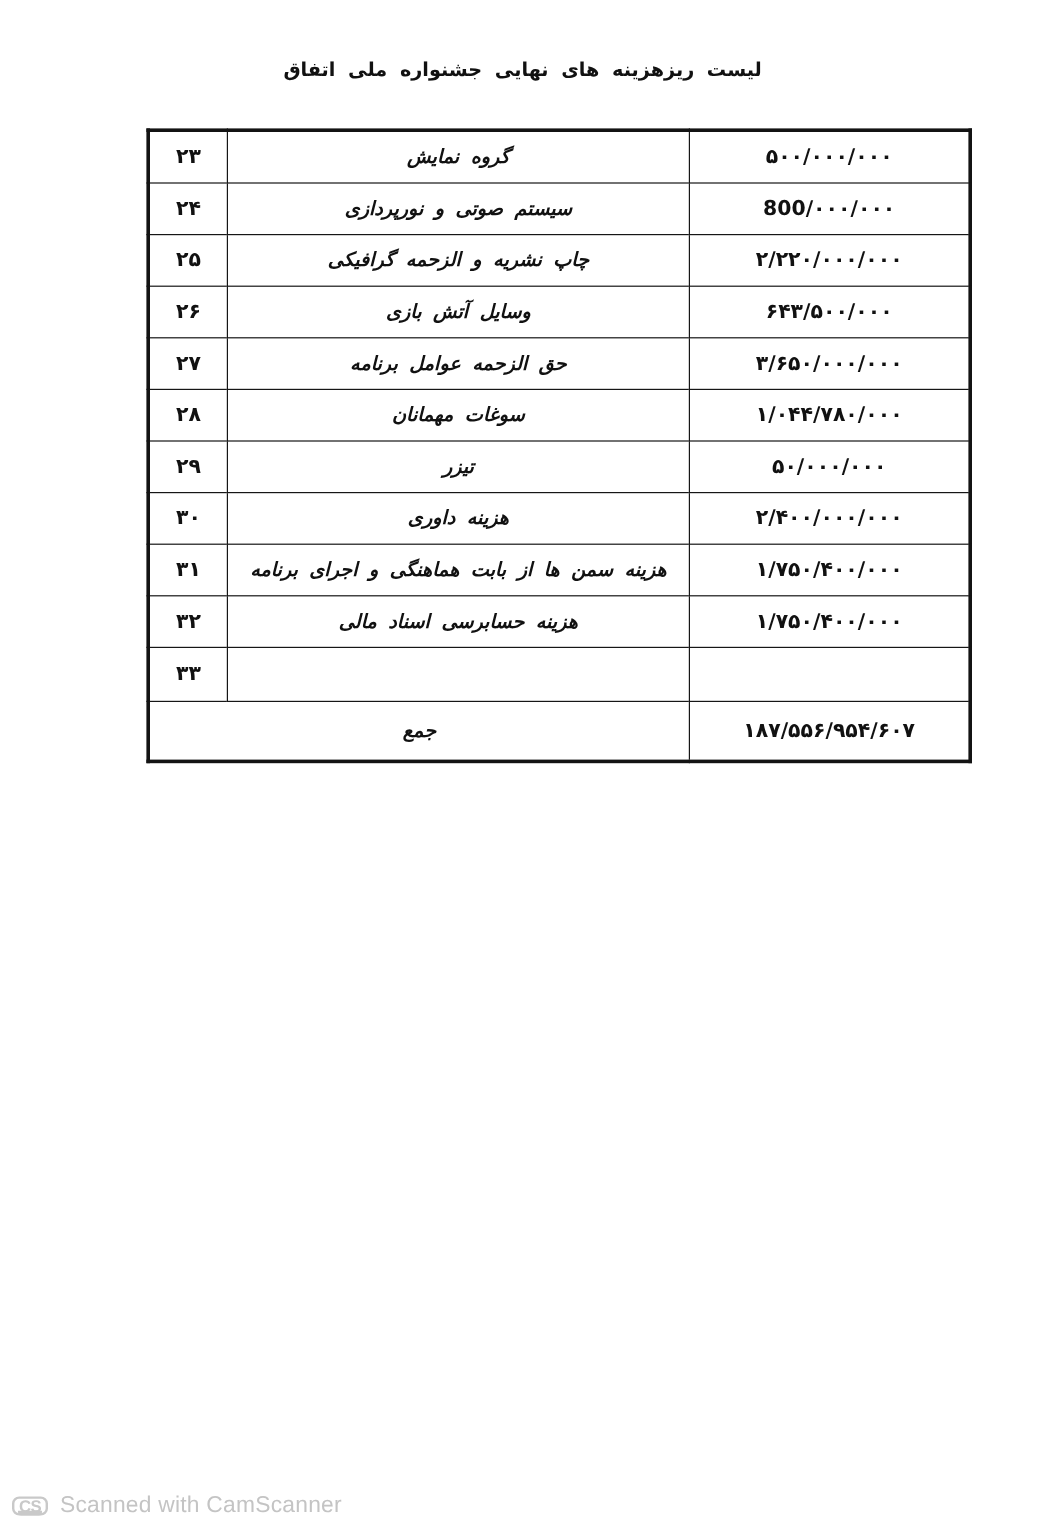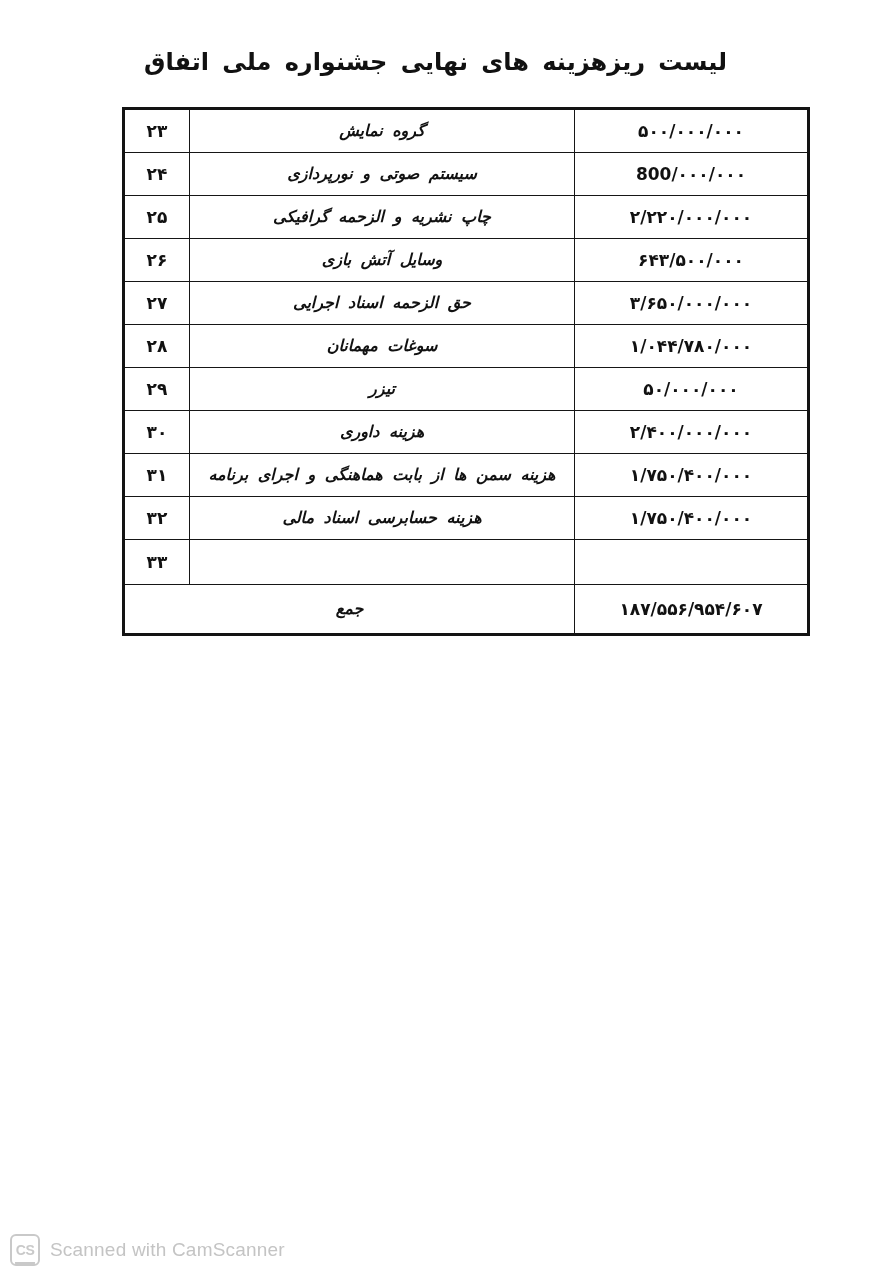--- a/index.html
+++ b/index.html
@@ -22,21 +22,21 @@
     background: #ffffff;
   }
 
   
   .doc-title {
     position: absolute;
     top: 48px;
     left: 0;
     right: 0;
     text-align: center;
-    font-size: 24px;
+    font-size: 16px;
     font-weight: 700;
     letter-spacing: 1.5px;
     word-spacing: 5px;
     color: #111111;
     direction: rtl;
   }
 
   
   .table-wrap {
     position: absolute;
@@ -121,21 +121,21 @@
     left: 10px;
     bottom: 14px;
     display: flex;
     align-items: center;
     gap: 10px;
     direction: ltr;
   }
 
   .cs-logo {
     width: 30px;
-    height: 32px;
+    height: 16px;
     border-radius: 6px;
     border: 2.5px solid #c9c9c9;
     display: flex;
     align-items: center;
     justify-content: center;
     box-sizing: border-box;
     position: relative;
   }
 
   .cs-logo span {
@@ -199,21 +199,21 @@
         </tr>
 
         <tr>
           <td class="cell-amount">۶۴۳/۵۰۰/۰۰۰</td>
           <td class="cell-desc">وسایل آتش بازی</td>
           <td class="cell-index">۲۶</td>
         </tr>
 
         <tr>
           <td class="cell-amount">۳/۶۵۰/۰۰۰/۰۰۰</td>
-          <td class="cell-desc">حق الزحمه اسناد اجرایی</td>
+          <td class="cell-desc">حق الزحمه عوامل برنامه</td>
           <td class="cell-index">۲۷</td>
         </tr>
 
         <tr>
           <td class="cell-amount">۱/۰۴۴/۷۸۰/۰۰۰</td>
           <td class="cell-desc">سوغات مهمانان</td>
           <td class="cell-index">۲۸</td>
         </tr>
 
         <tr>

